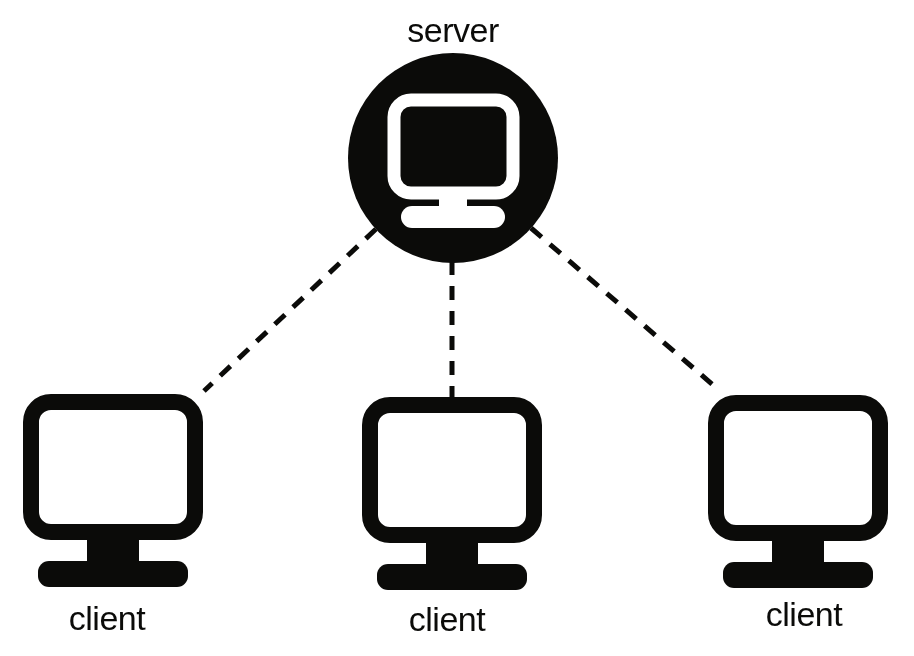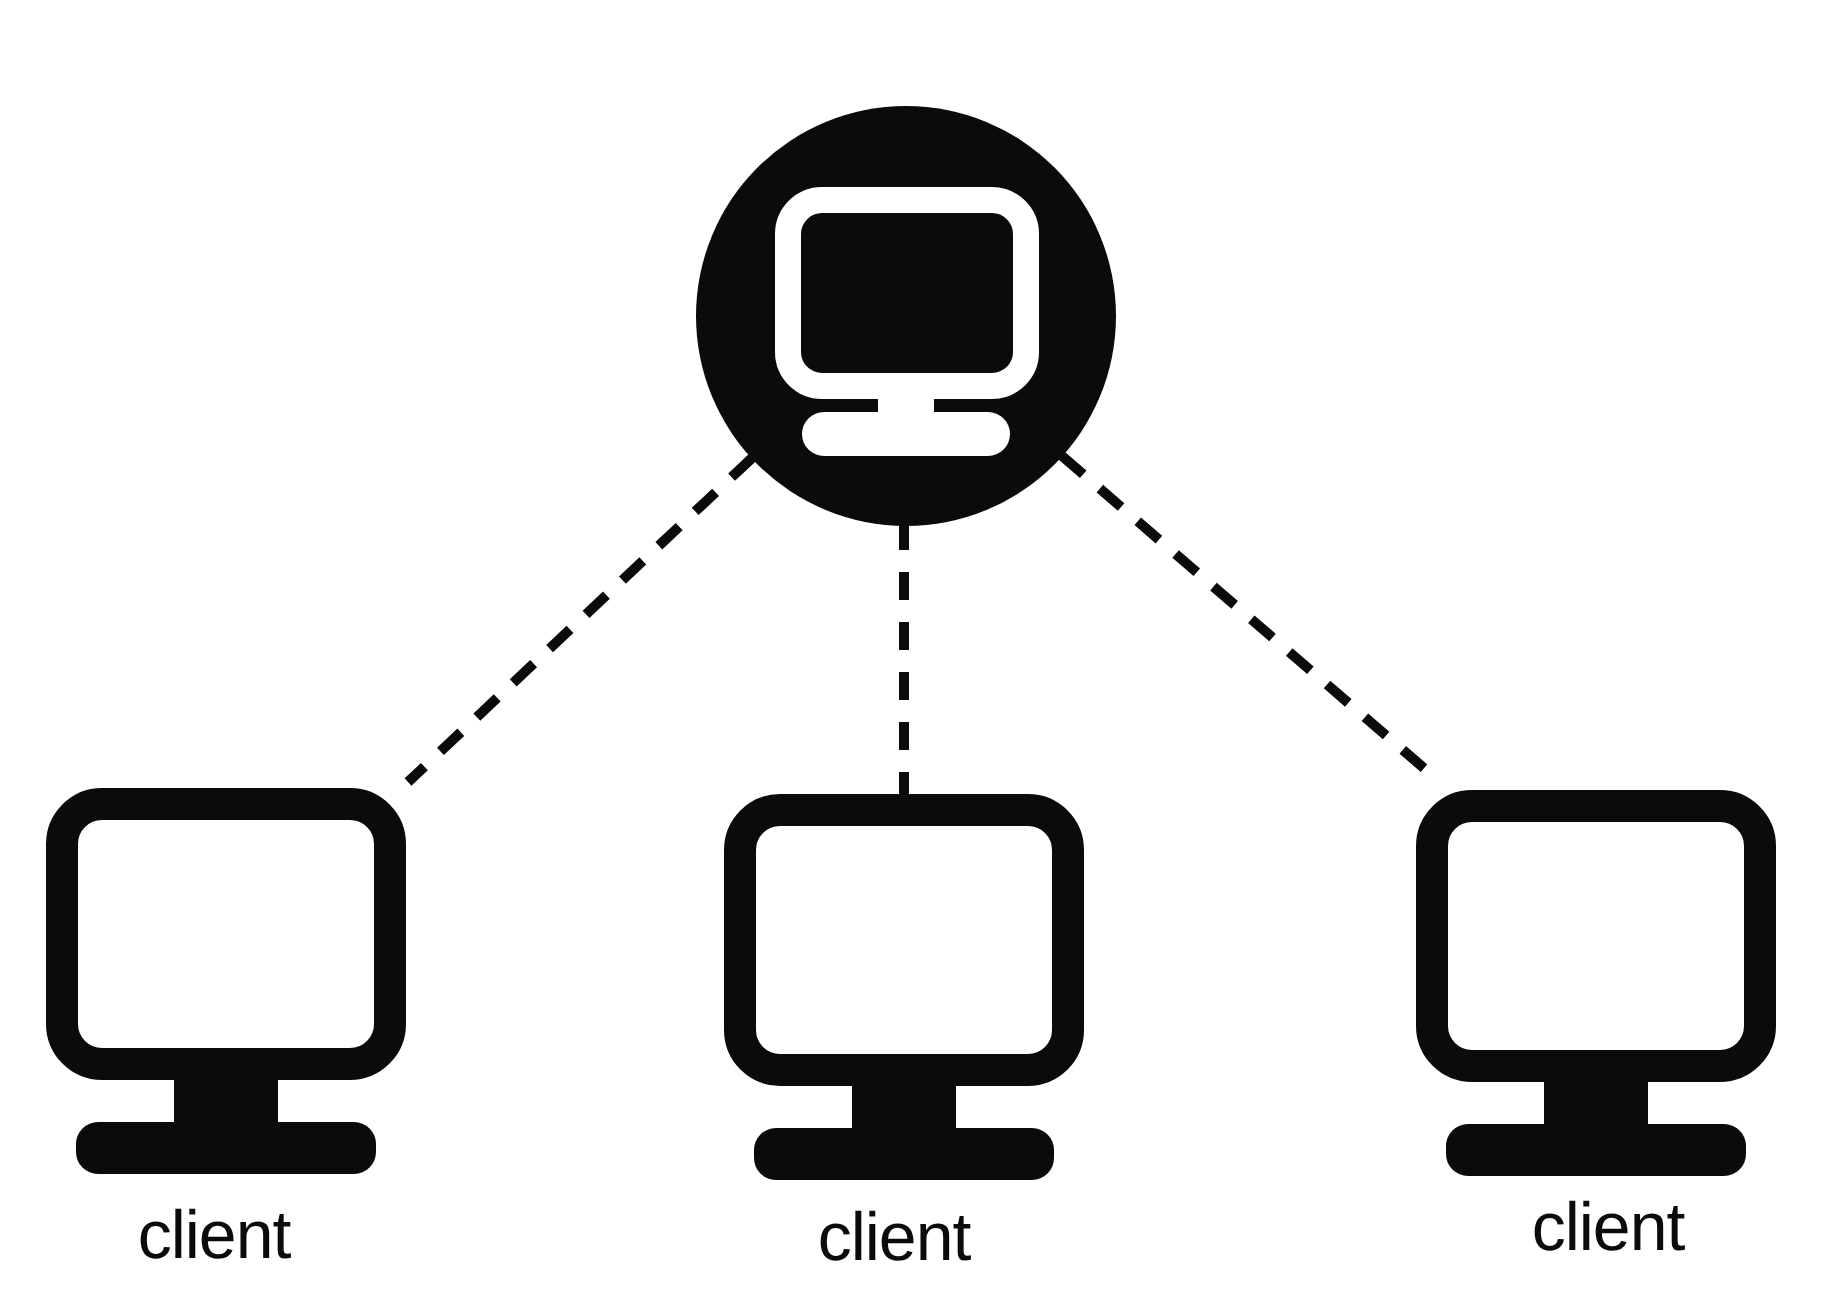--- a/index.html
+++ b/index.html
@@ -56,20 +56,21 @@
 <body>
 
 <div class="canvas">
 
   <svg class="connections" viewBox="0 0 914 656" xmlns="http://www.w3.org/2000/svg">
     <line x1="376" y1="229" x2="204" y2="391" stroke="#0b0b09" stroke-dasharray="14 11"></line>
     <line x1="452" y1="261" x2="452" y2="397" stroke="#0b0b09" stroke-dasharray="14 11"></line>
     <line x1="531" y1="228" x2="720" y2="391" stroke="#0b0b09" stroke-dasharray="14 11"></line>
   </svg>
 
+  <div class="label" id="server-label">server</div>
 
   <div class="node" id="server-node">
     <svg viewBox="0 0 210 210" xmlns="http://www.w3.org/2000/svg">
       <circle cx="105" cy="105" r="105" fill="#0b0b09"></circle>
       <rect x="46" y="47" width="119" height="93" rx="17" fill="none" stroke-width="13" stroke="#ffffff"></rect>
       <rect x="91" y="140" width="28" height="24" fill="#ffffff"></rect>
       <rect x="53" y="153" width="104" height="22" rx="11" fill="#ffffff"></rect>
     </svg>
   </div>
 

